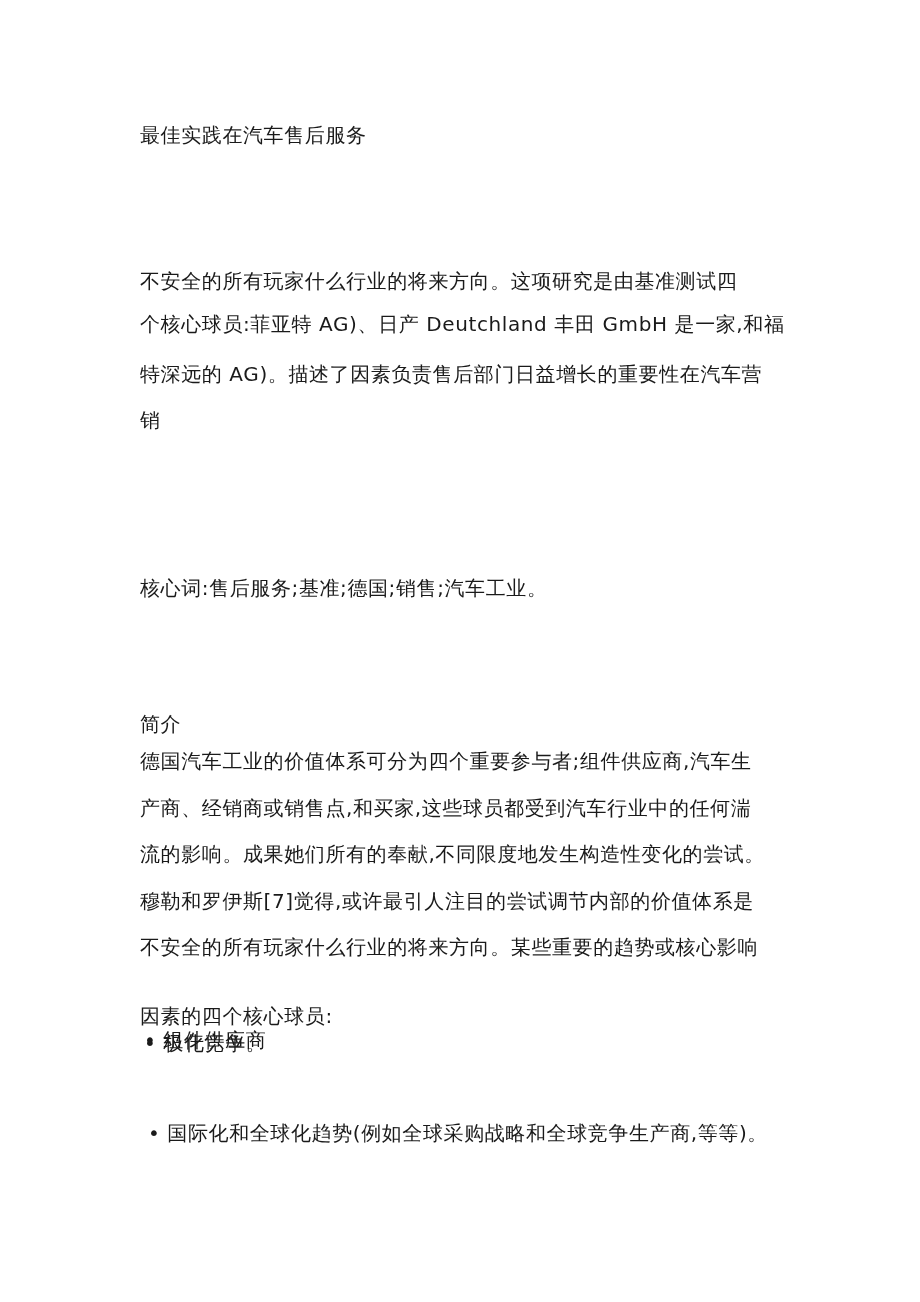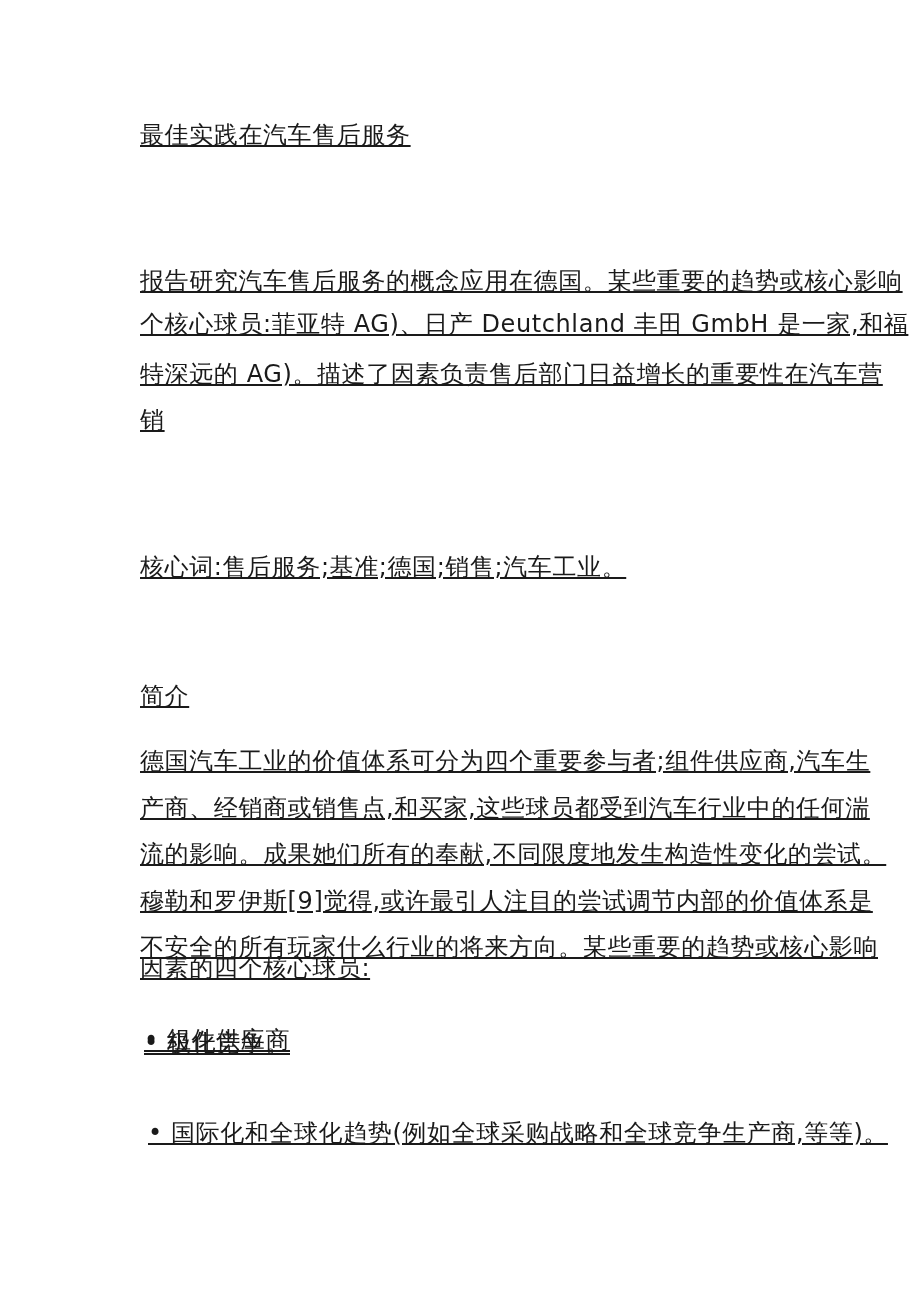--- a/index.html
+++ b/index.html
@@ -1,44 +1,44 @@
 <!DOCTYPE html>
 <html><head>
 <meta charset="utf-8">
 <style>
   html, body { margin: 0; padding: 0; background: #ffffff; }
   body { width: 920px; height: 1302px; position: relative; overflow: hidden;
          font-family: "DejaVu Sans", "Liberation Sans", sans-serif; color: #1a1a1a; }
-  .line { position: absolute; left: 140px; font-size: 24px; line-height: 24px;
-          white-space: nowrap; letter-spacing: 0.6px; text-decoration: underline; }
+  .line { position: absolute; left: 140px; font-size: 20px; line-height: 24px;
+          white-space: nowrap; letter-spacing: 0.6px; }
 </style>
 </head>
 <body>
 
 <div>
   <div class="line" style="top:123px">最佳实践在汽车售后服务</div>
 
   <div>
-    <div class="line" style="top:269px">报告研究汽车售后服务的概念应用在德国。某些重要的趋势或核心影响</div>
+    <div class="line" style="top:269px">不安全的所有玩家什么行业的将来方向。这项研究是由基准测试四</div>
     <div class="line" style="top:312px">个核心球员:菲亚特 AG)、日产 Deutchland 丰田 GmbH 是一家,和福</div>
     <div class="line" style="top:362px">特深远的 AG)。描述了因素负责售后部门日益增长的重要性在汽车营</div>
     <div class="line" style="top:408px">销</div>
   </div>
 
-  <div class="line" style="top:555px">核心词:售后服务;基准;德国;销售;汽车工业。</div>
+  <div class="line" style="top:576px">核心词:售后服务;基准;德国;销售;汽车工业。</div>
 
-  <div class="line" style="top:684px">简介</div>
+  <div class="line" style="top:712px">简介</div>
 
   <div>
     <div class="line" style="top:749px">德国汽车工业的价值体系可分为四个重要参与者;组件供应商,汽车生</div>
     <div class="line" style="top:796px">产商、经销商或销售点,和买家,这些球员都受到汽车行业中的任何湍</div>
     <div class="line" style="top:842px">流的影响。成果她们所有的奉献,不同限度地发生构造性变化的尝试。</div>
-    <div class="line" style="top:889px">穆勒和罗伊斯[9]觉得,或许最引人注目的尝试调节内部的价值体系是</div>
+    <div class="line" style="top:889px">穆勒和罗伊斯[7]觉得,或许最引人注目的尝试调节内部的价值体系是</div>
     <div class="line" style="top:935px">不安全的所有玩家什么行业的将来方向。某些重要的趋势或核心影响</div>
-    <div class="line" style="top:956px">因素的四个核心球员:</div>
+    <div class="line" style="top:1004px">因素的四个核心球员:</div>
   </div>
 
   <div>
     <div class="line" style="top:1028px; left:144px">• 组件供应商</div>
     <div class="line" style="top:1031px; left:144px">• 极化竞争。</div>
     <div class="line" style="top:1121px; left:148px">• 国际化和全球化趋势(例如全球采购战略和全球竞争生产商,等等)。</div>
   </div>
 </div>
 
 </body></html>

